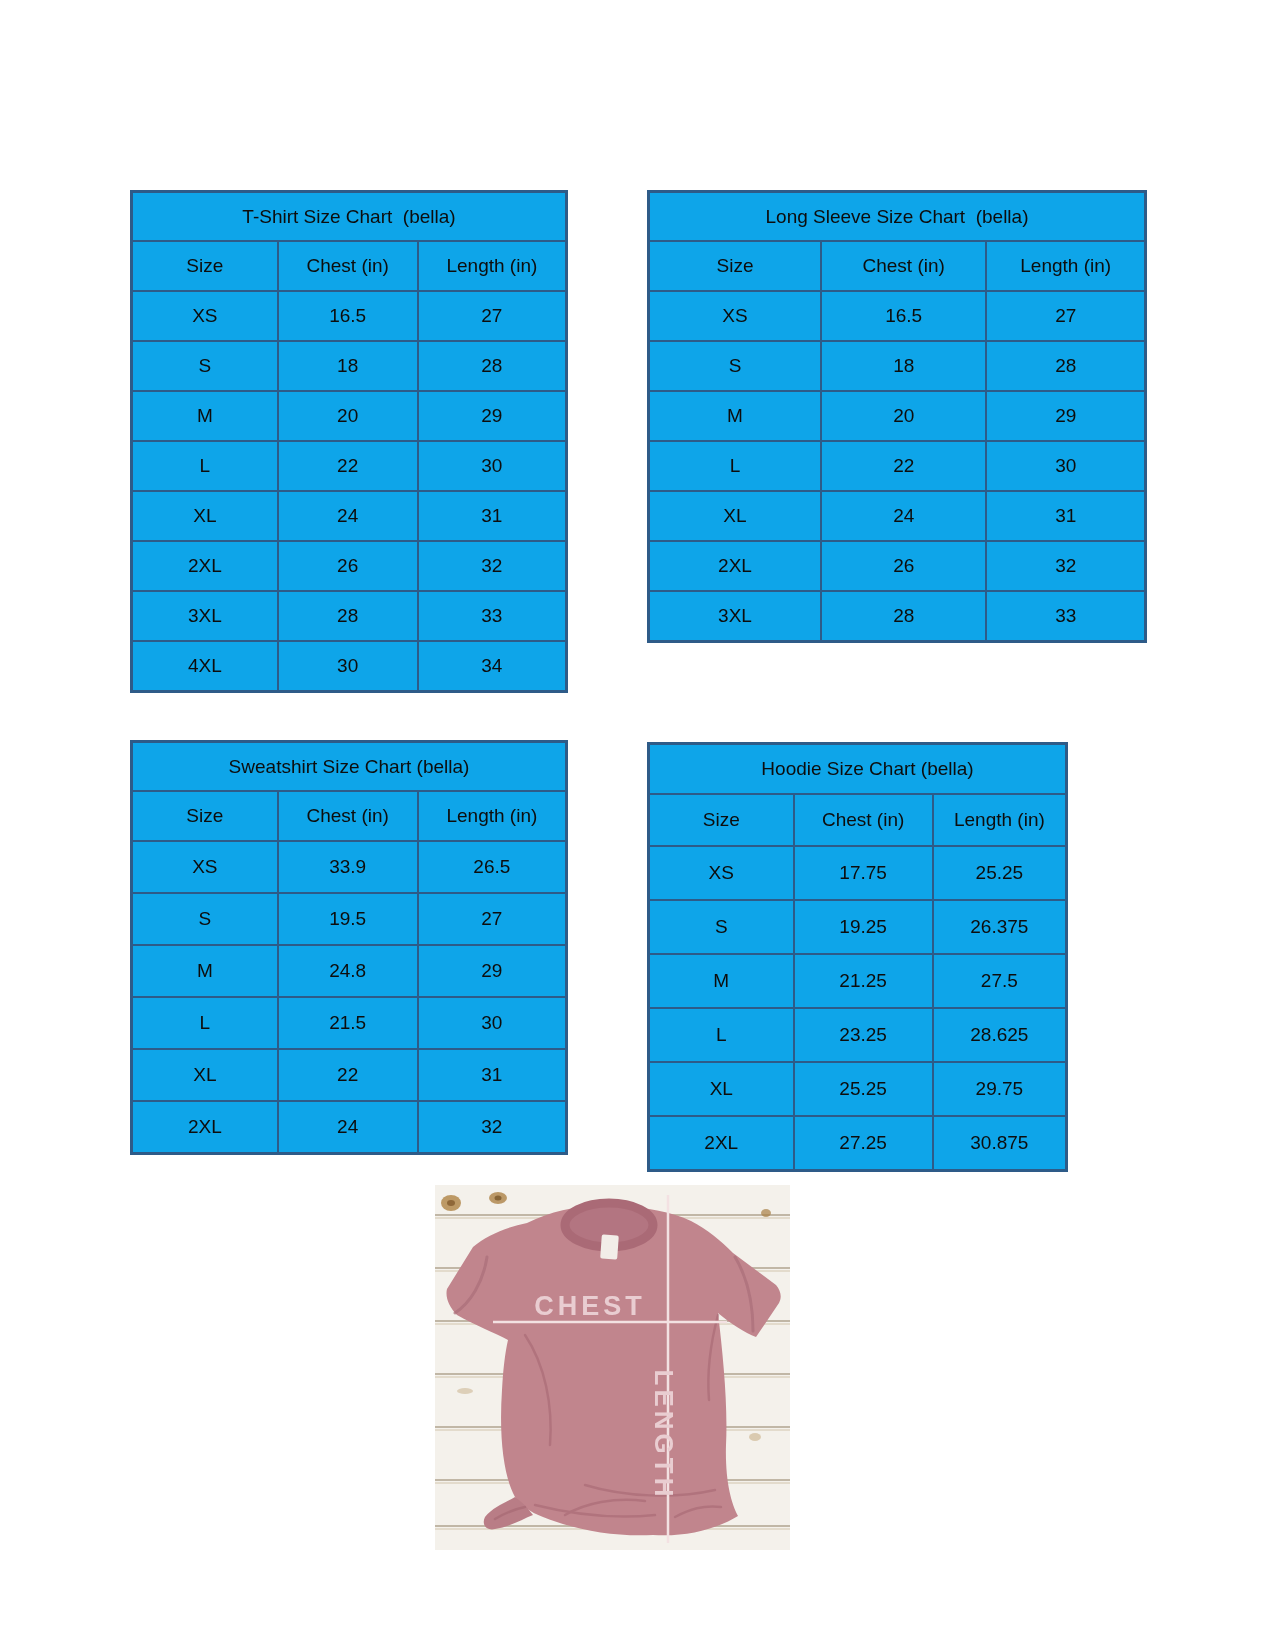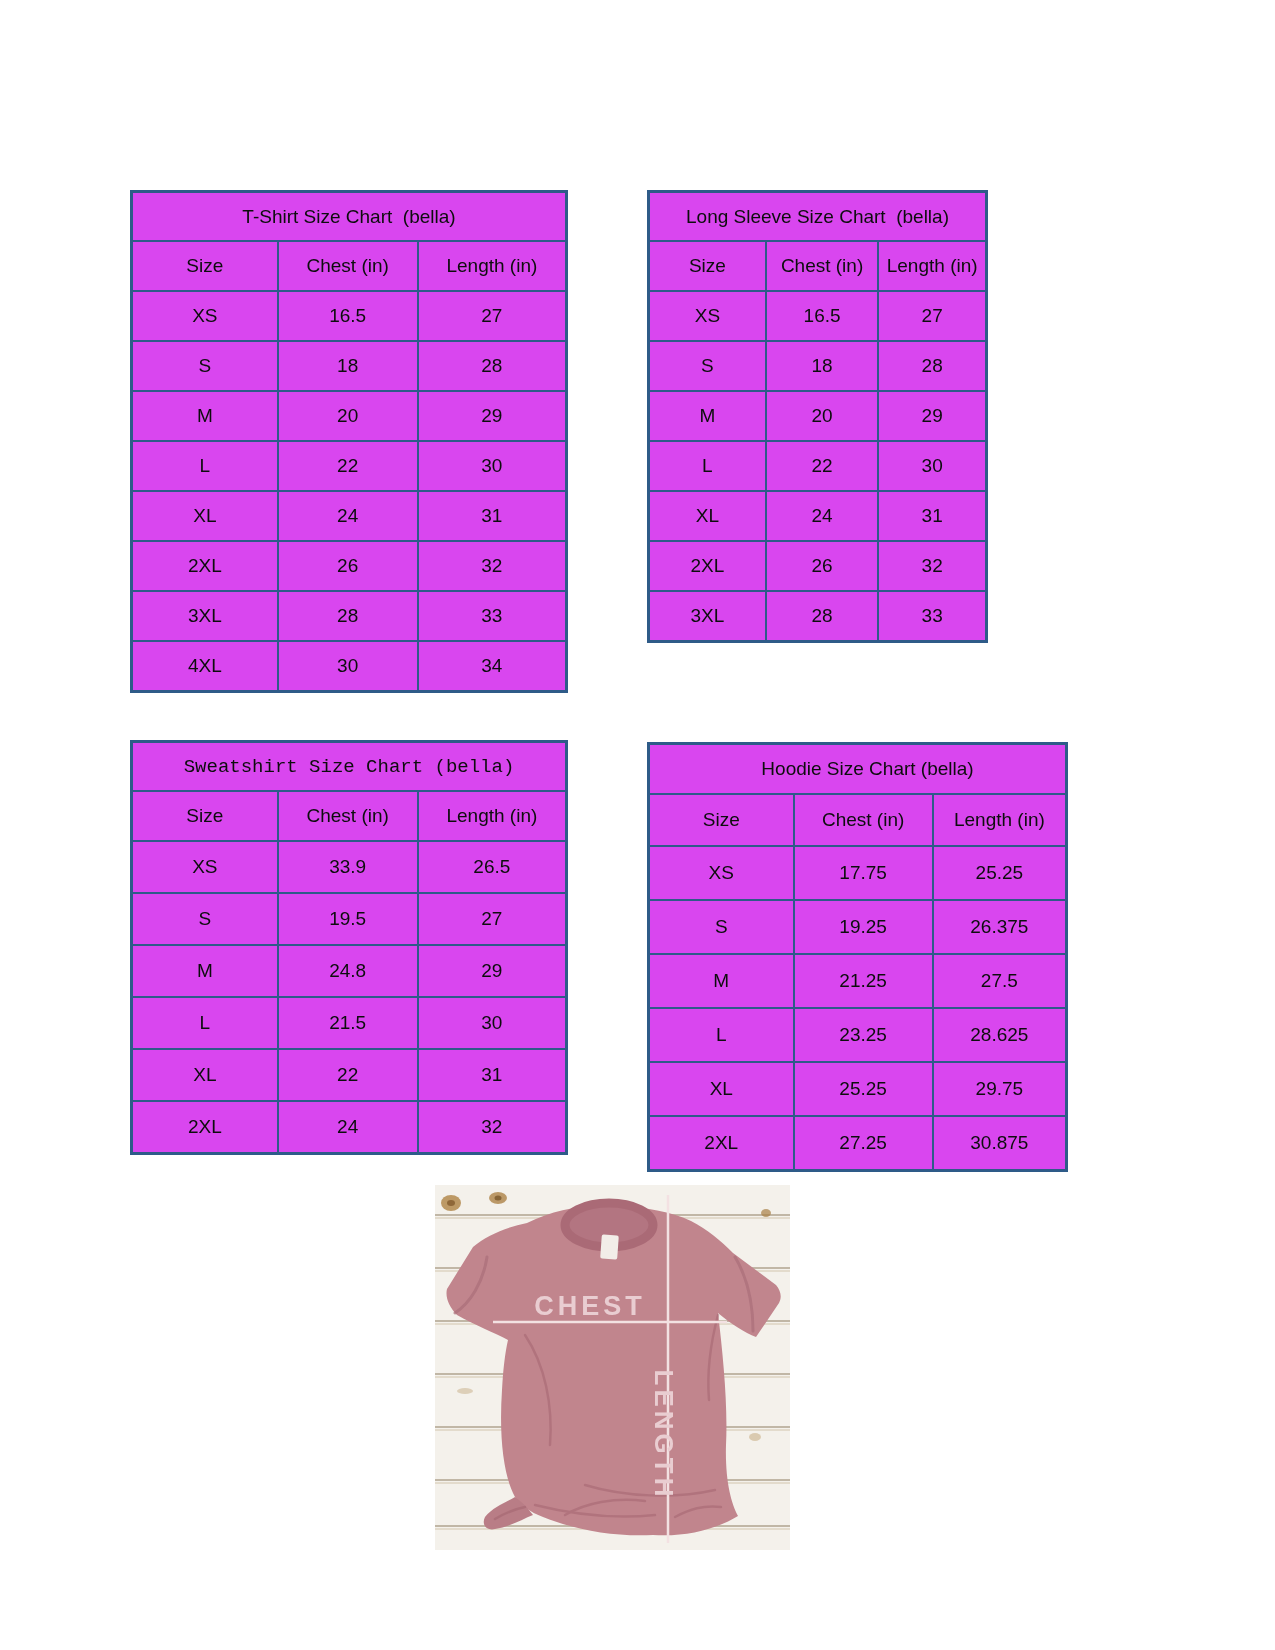--- a/index.html
+++ b/index.html
@@ -8,44 +8,44 @@
     width:1275px;height:1650px;
     background:#ffffff;
     font-family:"Liberation Sans", sans-serif;
     color:#000;
     overflow:hidden;
   }
   table.chart{
     position:absolute;
     border-collapse:collapse;
     table-layout:fixed;
-    background:#d946ef;
+    background:#0ea5e9;
   }
   table.chart th, table.chart td{
     border:2px solid #2e5b88;
     text-align:center;
     vertical-align:middle;
     padding:0;
     font-size:19px;
     font-weight:normal;
     color:#0d0d0d;
   }
   table.chart{border:3px solid #2e5b88;}
   .title-cell{
     font-weight:bold;
     font-size:20px;
     white-space:pre;
   }
   
   .t1 .title-row th{height:47px;} .t1 .header-row th{height:48px;} .t1 tbody td{height:48px;}
   .t2 .title-row th{height:47px;} .t2 .header-row th{height:48px;} .t2 tbody td{height:48px;}
-  .t3 .title-row th{height:47px;font-family:Liberation Mono, monospace;} .t3 .header-row th{height:48px;} .t3 tbody td{height:50px;}
+  .t3 .title-row th{height:47px;} .t3 .header-row th{height:48px;} .t3 tbody td{height:50px;}
   .t4 .title-row th{height:48px;padding-left:20px;} .t4 .header-row th{height:50px;} .t4 tbody td{height:52px;}
   .t1{left:130px;top:190px;width:438px;}
-  .t2{left:647px;top:190px;width:341px;}
+  .t2{left:647px;top:190px;width:500px;}
   .t3{left:130px;top:740px;width:438px;}
   .t4{left:647px;top:742px;width:421px;}
   .photo{
     position:absolute;
     left:435px;top:1185px;width:355px;height:365px;
   }
 </style>
 </head>
 <body>
 

